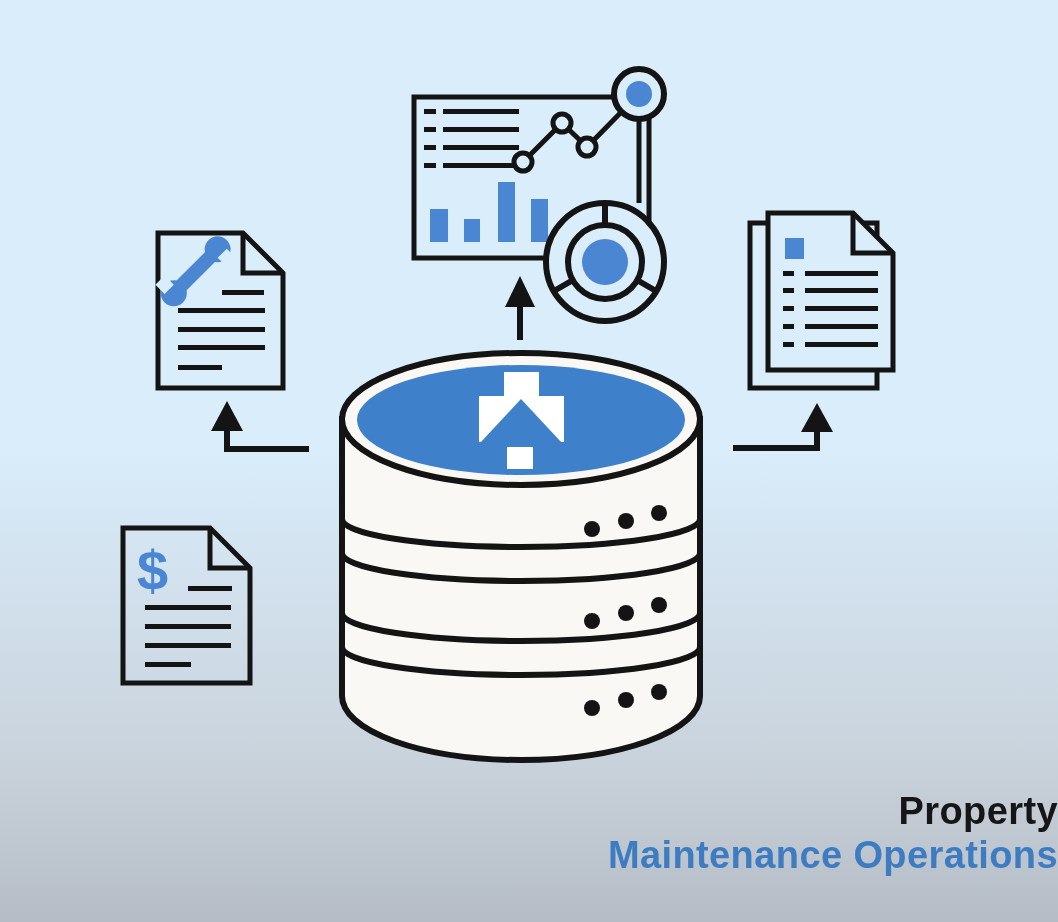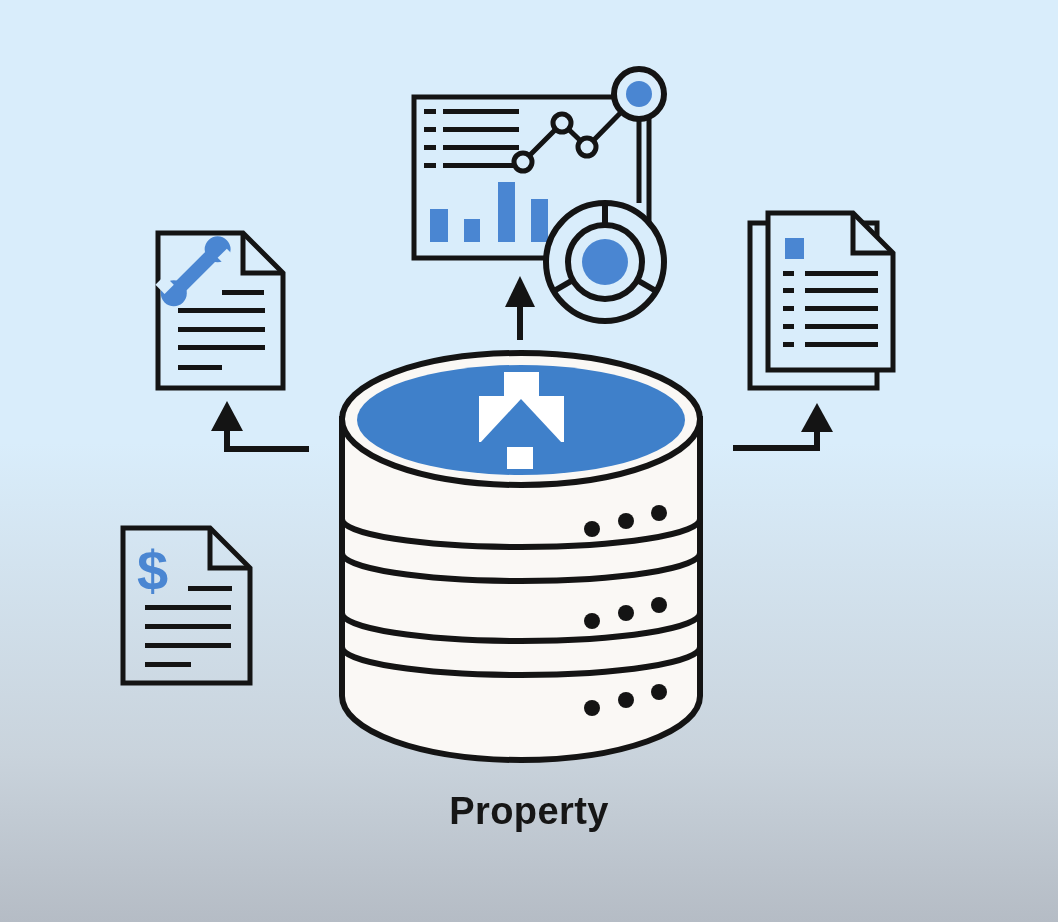--- a/index.html
+++ b/index.html
@@ -27,21 +27,21 @@
   .fill-cyl{fill:var(--cylinder,#faf8f5);}
   .fill-dbblue{fill:var(--db-blue,#3f80ca);}
   .node{fill:var(--bg-mask,#d9edfb);stroke:var(--outline,#141414);stroke-width:5;}
   .dollar{
     font-family:"Liberation Sans", sans-serif;
     font-size:56px;font-weight:bold;
     fill:var(--accent,#4a86d2);
   }
   .title{
     position:absolute;left:0;top:789px;width:1058px;
-    text-align:center;line-height:44px;
+    text-align:right;line-height:44px;
     font-weight:bold;font-size:38px;letter-spacing:.4px;
   }
   .title .t1{color:#161616;}
   .title .t2{color:var(--title-blue,#3e7cc1);}
 </style>
 </head>
 <body>
 
 <div class="stage">
   <svg width="1058" height="922" viewBox="0 0 1058 922">
@@ -172,14 +172,15 @@
         <rect class="fill-white" x="504" y="372" width="35" height="70"></rect>
         <rect class="fill-white" x="479" y="396" width="85" height="46"></rect>
         <polygon class="fill-dbblue" points="521,399 480,443 562,443"></polygon>
         <rect class="fill-white" x="507" y="447" width="26" height="22"></rect>
       </g>
     </g>
   </svg>
 
   <div class="title">
     <div class="t1">Property</div>
+    <div class="t2">Maintenance Operations</div>
   </div>
 </div>
 
 </body></html>

